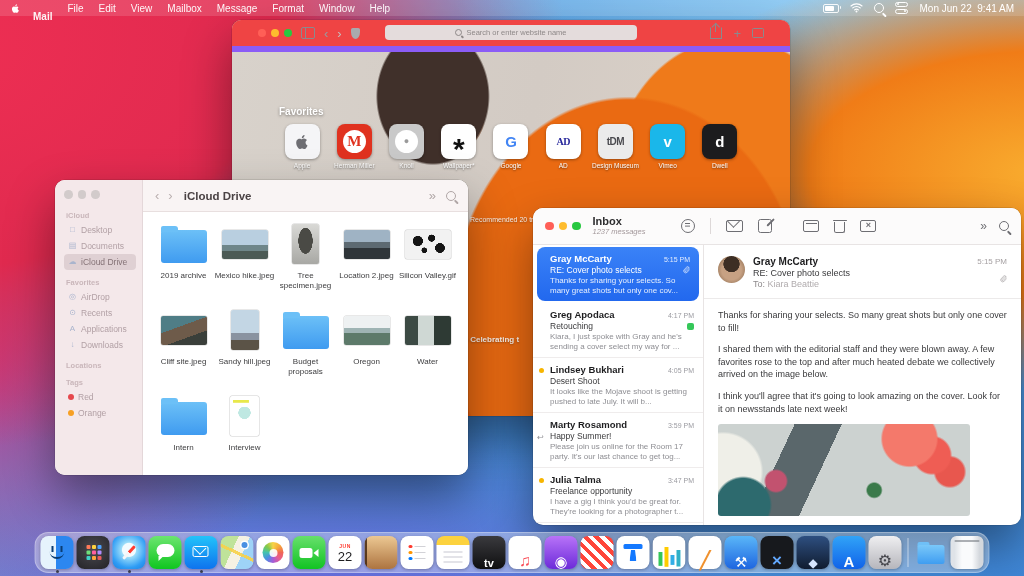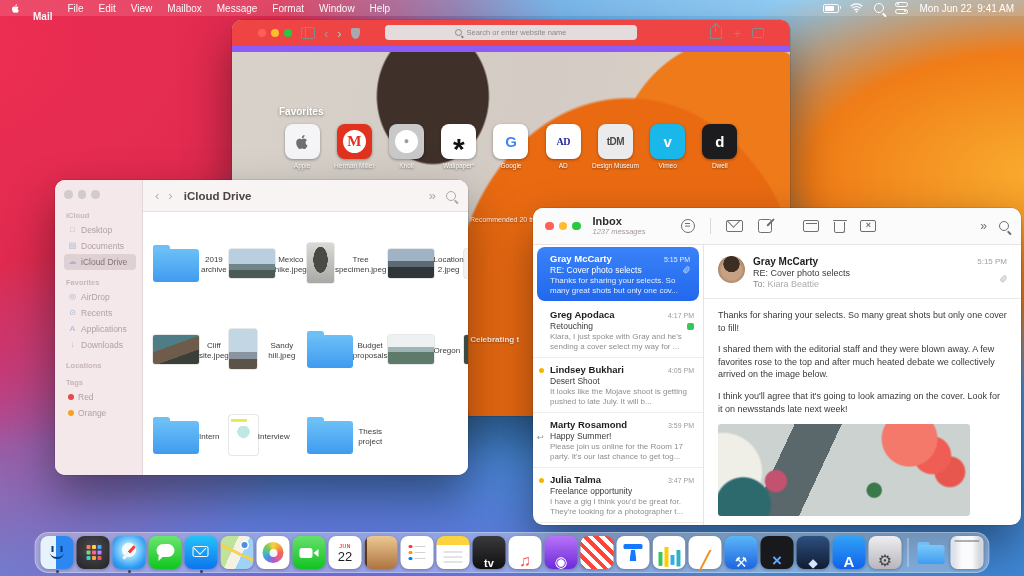--- a/index.html
+++ b/index.html
@@ -91,21 +91,21 @@
   .f-row.sel{background:rgba(120,90,95,.16);color:#847276;}
   .f-glyph{width:9px;text-align:center;font-size:8px;color:#a9b4cd;}
   .f-dot{width:6px;height:6px;border-radius:50%;display:inline-block;}
   .f-label{white-space:nowrap;overflow:hidden;}
   .f-main{margin-left:88px;height:100%;display:flex;flex-direction:column;background:#fff;}
   .f-toolbar{height:31px;flex:none;display:flex;align-items:center;gap:9px;background:#f9f4f4;border-bottom:1px solid #e8dfdf;padding:0 12px;color:#b9afaf;font-size:13px;}
   .f-title{font-size:11.5px;font-weight:bold;color:#4a4244;margin-left:2px;}
   .f-toolbar .right{margin-left:auto;display:flex;align-items:center;gap:10px;color:#b0a6a6;}
   .f-toolbar .magnifier{color:#b0a6a6;}
   .f-files{flex:1;display:grid;grid-template-columns:repeat(5,1fr);grid-auto-rows:86px;padding:8px 10px 0;overflow:hidden;}
-  .cell{display:flex;align-items:center;}
+  .cell{display:flex;flex-direction:column;align-items:center;}
   .thumbwrap{height:48px;display:flex;align-items:center;justify-content:center;}
   .cell-label{font-size:8px;color:#3c3c3e;text-align:center;line-height:1.2;margin-top:3px;max-width:60px;}
   .thumb{width:46px;height:29px;border-radius:2px;box-shadow:0 0 0 .5px rgba(0,0,0,.18);}
   .thumb-folder{position:relative;width:46px;height:33px;background:linear-gradient(180deg,#6cc0f7,#3f9bf0);border-radius:3px;margin-top:5px;}
   .thumb-folder::before{content:"";position:absolute;top:-4px;left:0;width:17px;height:6px;background:#6cc0f7;border-radius:2px 3px 0 0;}
   .thumb-doc{width:29px;height:40px;border-radius:2px;box-shadow:0 0 0 .5px rgba(0,0,0,.2);
     background:radial-gradient(circle at 50% 42%,#bfe8e2 0 22%,rgba(0,0,0,0) 23%),linear-gradient(#e8e84c,#e8e84c) no-repeat 20% 12%/55% 7%,#ffffff;}
   .k-mexico{background:linear-gradient(180deg,#b9cfe0 0 52%,#6f8689 52% 74%,#4c5a55 74%);}
   .k-dig{background:linear-gradient(135deg,#e7e5e1,#b9b5ad 60%,#8f8b84);}
   .k-tree{width:27px;height:40px;background:radial-gradient(ellipse 45% 55% at 50% 42%,#4a4a45 0 58%,rgba(0,0,0,0) 60%),linear-gradient(180deg,#d9d9d6,#a8a8a4);}
@@ -473,26 +473,20 @@
               <div class="thumb-folder"></div>
             </div>
             <div class="cell-label">Intern</div>
           </div>
           <div class="cell">
             <div class="thumbwrap">
               <div class="thumb-doc"></div>
             </div>
             <div class="cell-label">Interview</div>
           </div>
-          <div class="cell">
-            <div class="thumbwrap">
-              <div class="thumb-folder"></div>
-            </div>
-            <div class="cell-label">Thesis project</div>
-          </div>
         </div>
     </div>
   </section>
 
   <section class="win win-mail">
     <div class="m-toolbar">
       <span class="tl">
           <i class="r"></i>
           <i class="y"></i>
           <i class="g"></i>

